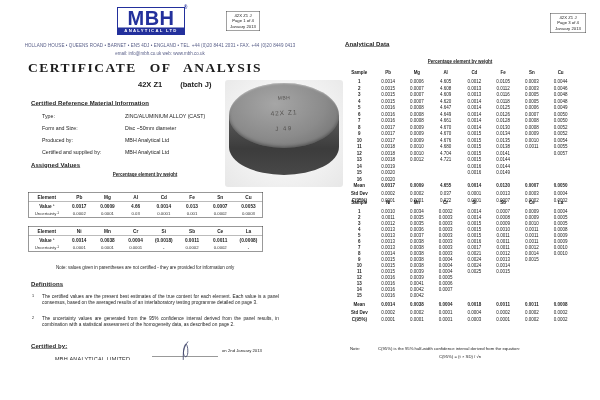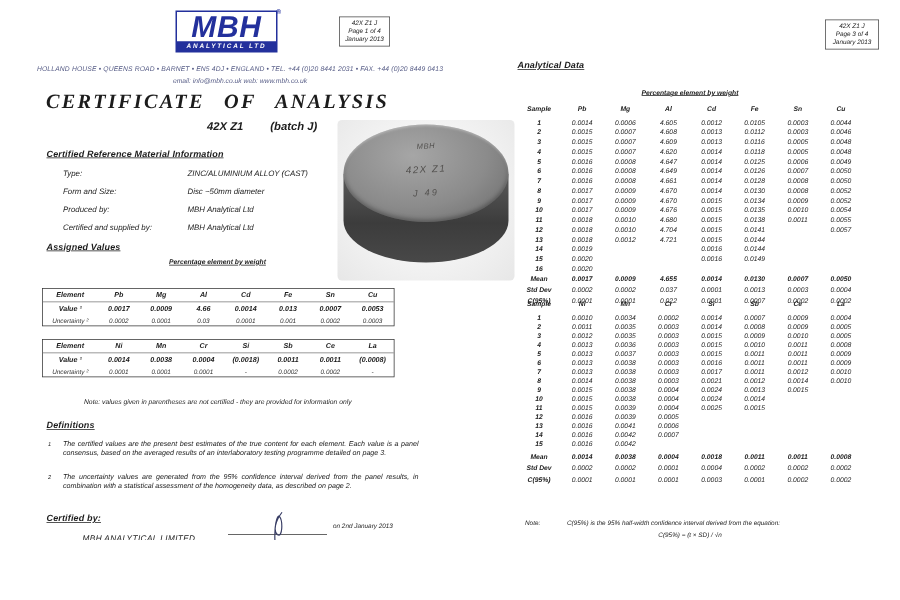--- a/index.html
+++ b/index.html
@@ -1,16 +1,16 @@
 <!DOCTYPE html>
 <html><head>
 <meta charset="utf-8">
 <style>
   html,body{margin:0;padding:0;background:#fff;}
-  .viewport{position:relative;width:600px;height:360px;overflow:hidden;background:#3b82f6;font-style:italic;}
+  .viewport{position:relative;width:600px;height:360px;overflow:hidden;background:#3b82f6;}
   .sheet{position:absolute;left:0;top:0;width:1200px;height:800px;background:#fff;
          transform:scale(0.5);transform-origin:0 0;
          font-family:"Liberation Sans",sans-serif;color:#1c1c1c;}
   .abs{position:absolute;}
 
   
   .heading{font-weight:bold;text-decoration:underline;font-size:12px;letter-spacing:.2px;}
   .pct-label{font-size:9px;font-weight:bold;text-decoration:underline;text-align:center;}
 
   

